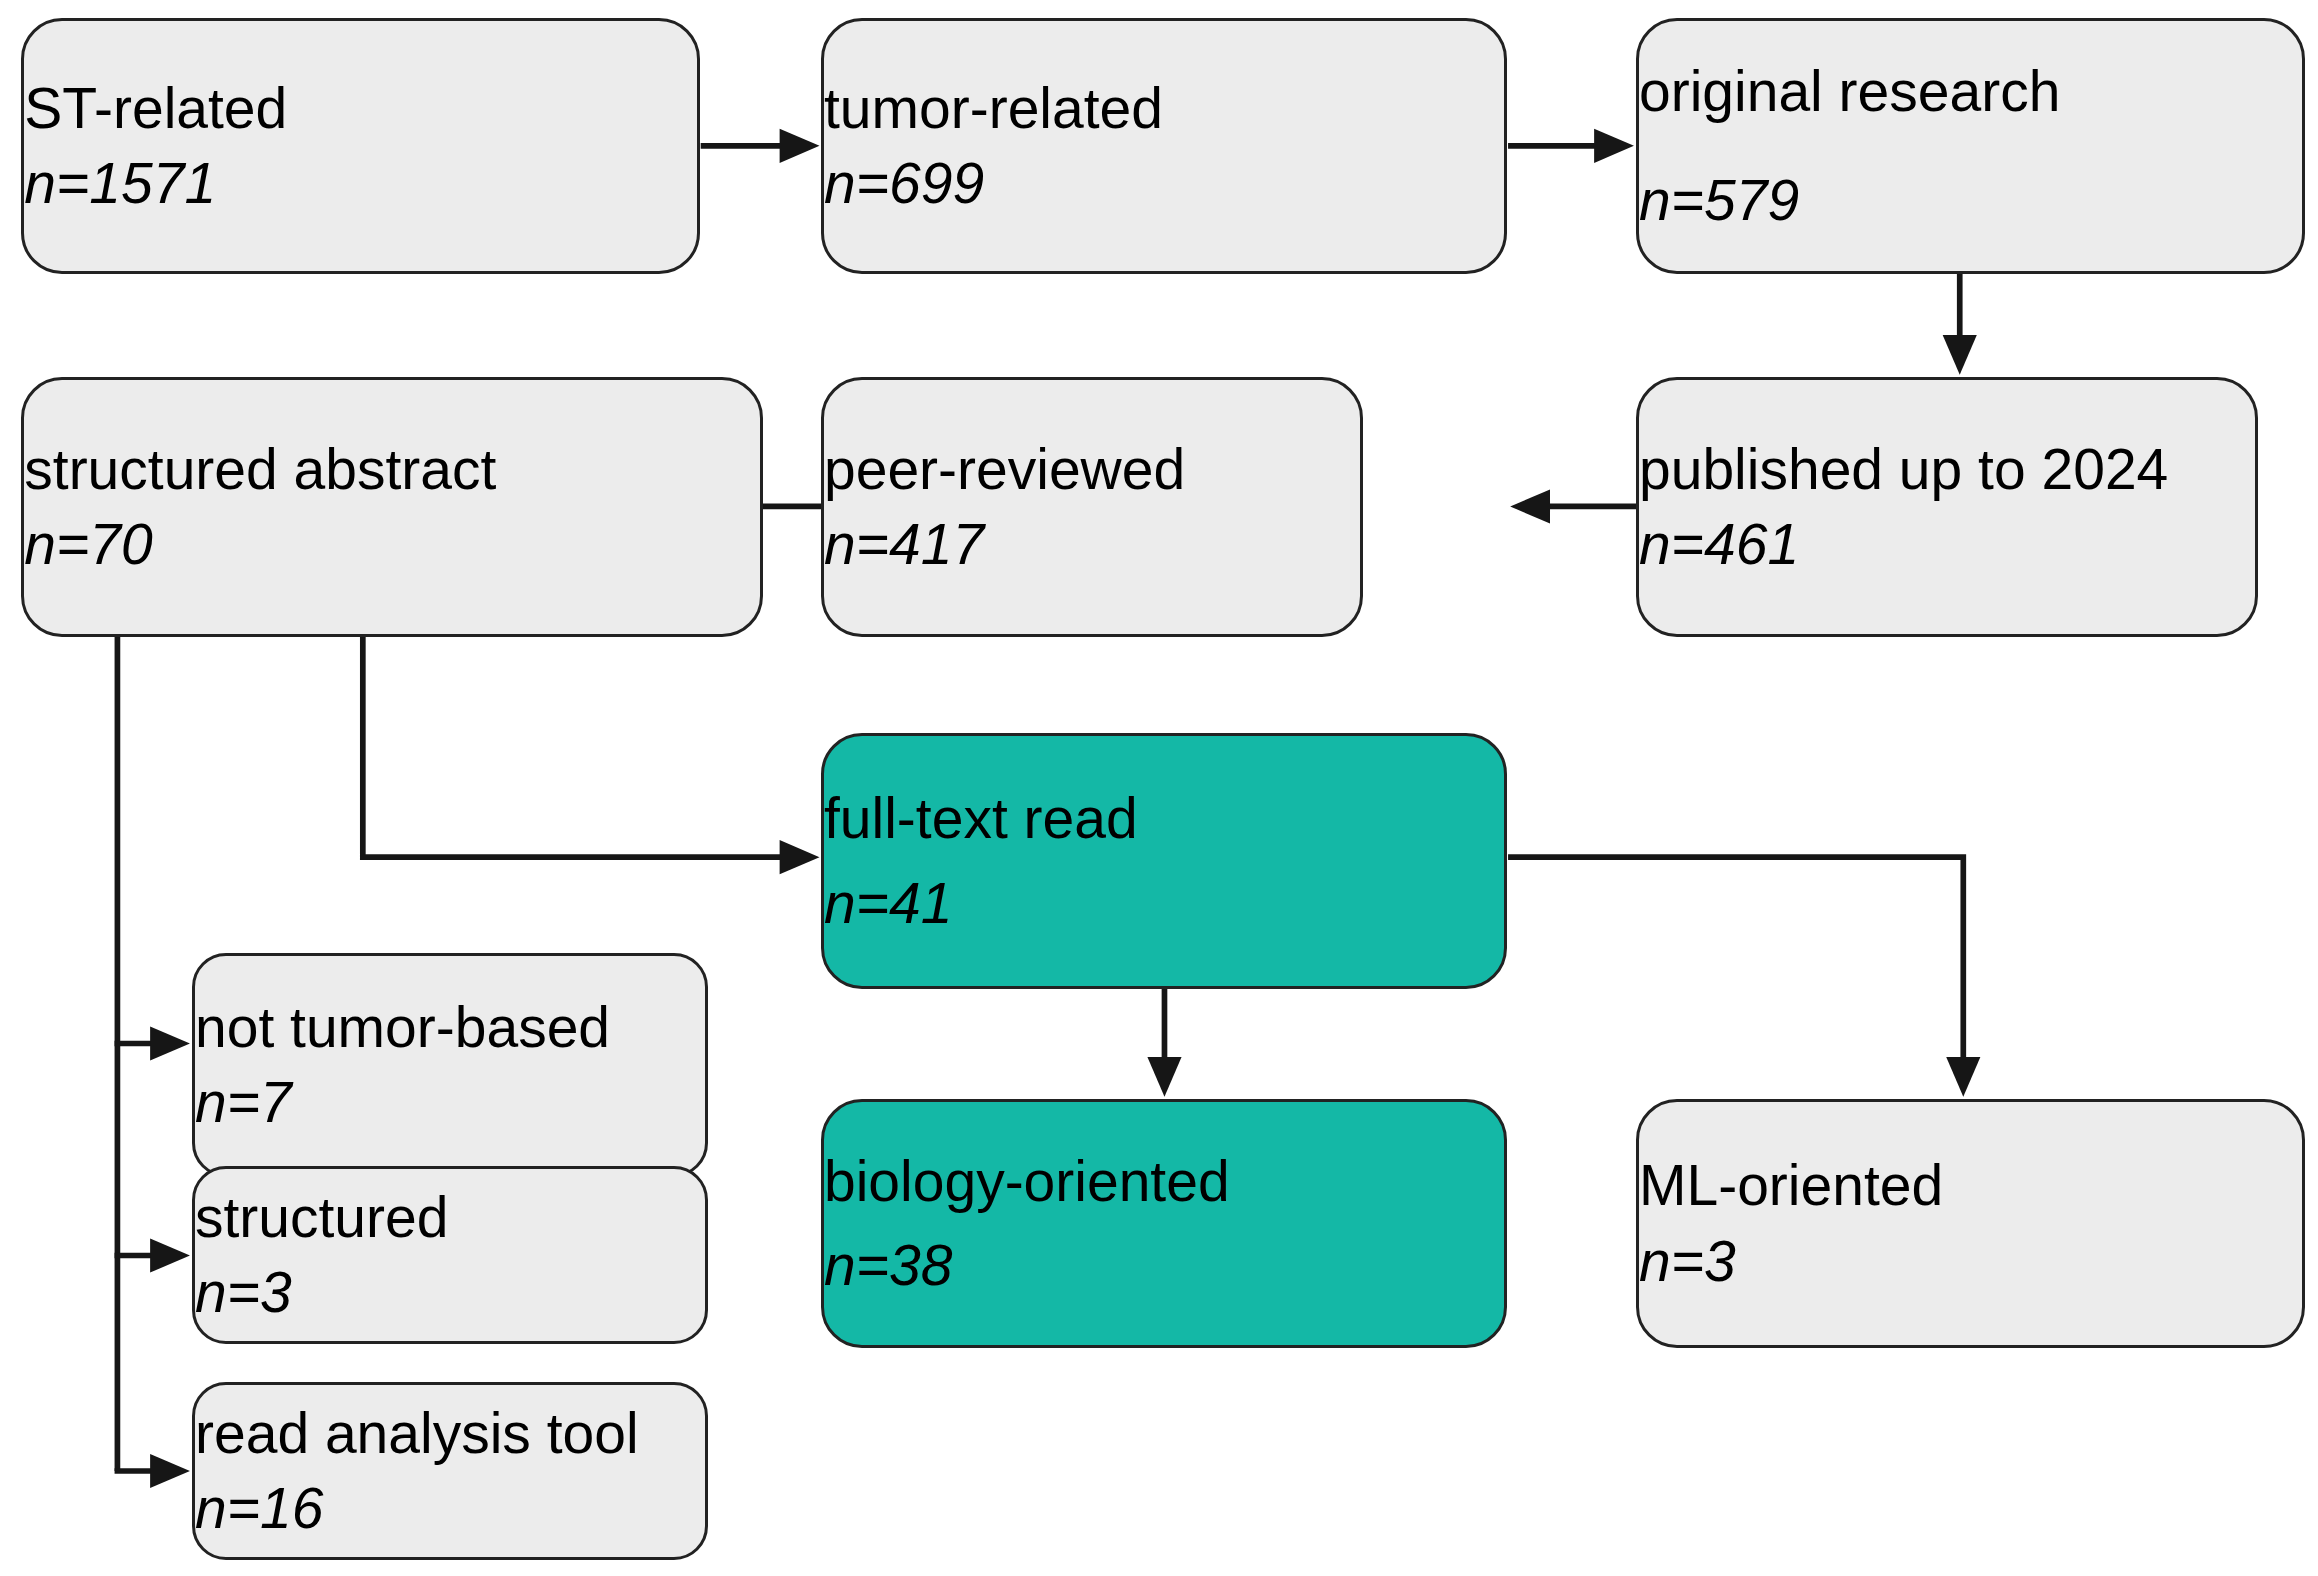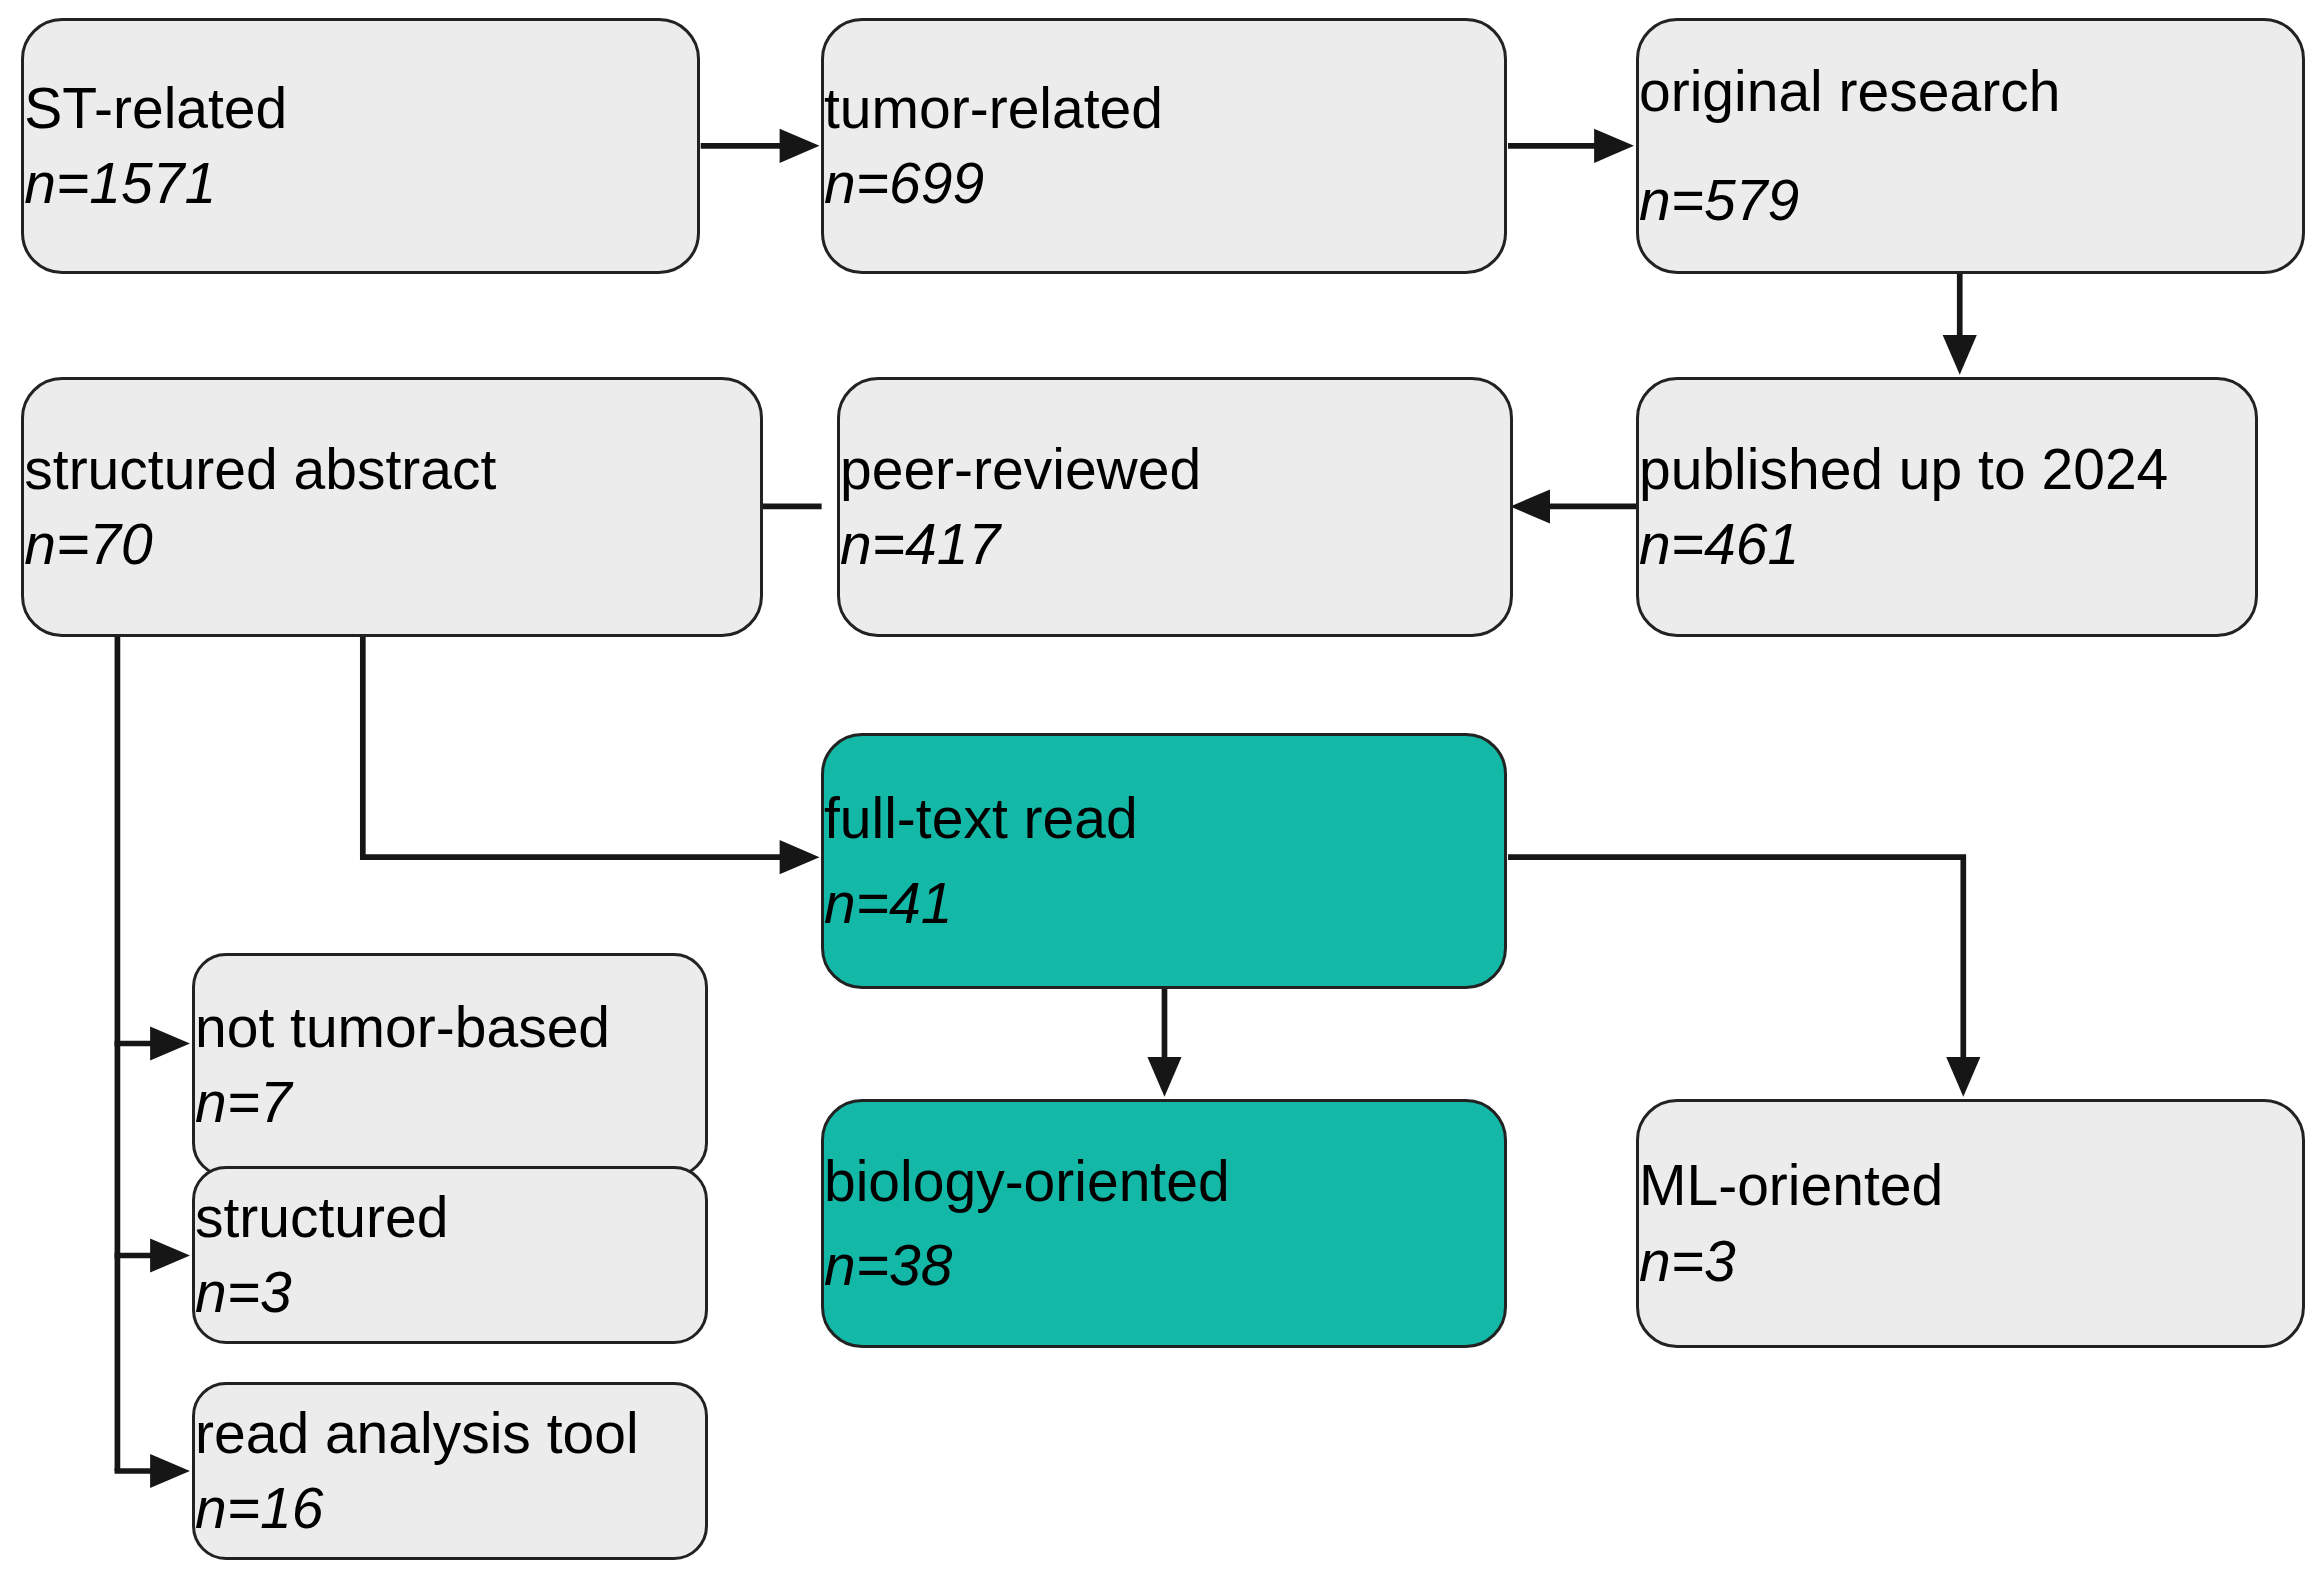--- a/index.html
+++ b/index.html
@@ -39,21 +39,21 @@
   }
   .node.dark { background: #14b8a6; gap: 9px; }
   .node.small { border-radius: 34px; }
   .node .count { font-style: italic; }
 
   
   #n-st     { left:   21.3px; top:   18px; width: 679px; height: 256px; }
   #n-tumor  { left: 821px; top:   18px; width: 686px; height: 256px; }
   #n-orig   { left: 1636px; top:   18px; width: 669px; height: 256px; gap: 33px; }
   #n-abs    { left:   21.3px; top:  377px; width: 742px; height: 260px; }
-  #n-peer   { left: 821px; top:  377px; width: 676px; height: 260px; margin-left: 16px; }
+  #n-peer   { left: 821px; top:  377px; width: 542px; height: 260px; }
   #n-pub    { left: 1636px; top:  377px; width: 622px; height: 260px; }
   #n-full   { left: 821px; top: 733px; width: 686px; height: 256px; }
   #n-ntb    { left:  192px; top: 953px; width: 516px; height: 224px; }
   #n-meth   { left:  192px; top: 1166px; width: 516px; height: 178px; }
   #n-dat    { left:  192px; top: 1382px; width: 516px; height: 178px; }
   #n-bio    { left: 821px; top: 1099px; width: 686px; height: 249px; }
   #n-ml     { left: 1636px; top: 1099px; width: 669px; height: 249px; }
 
   .edge-line {
     fill: none;

